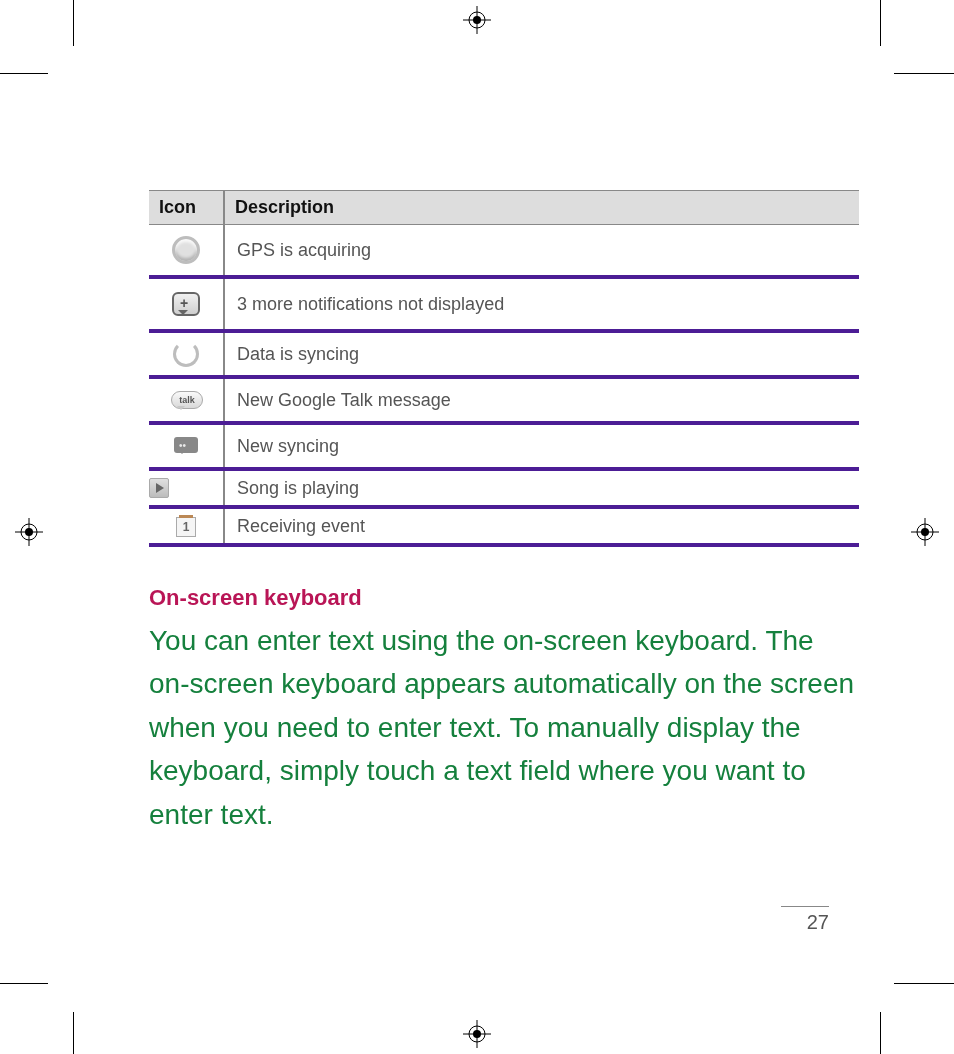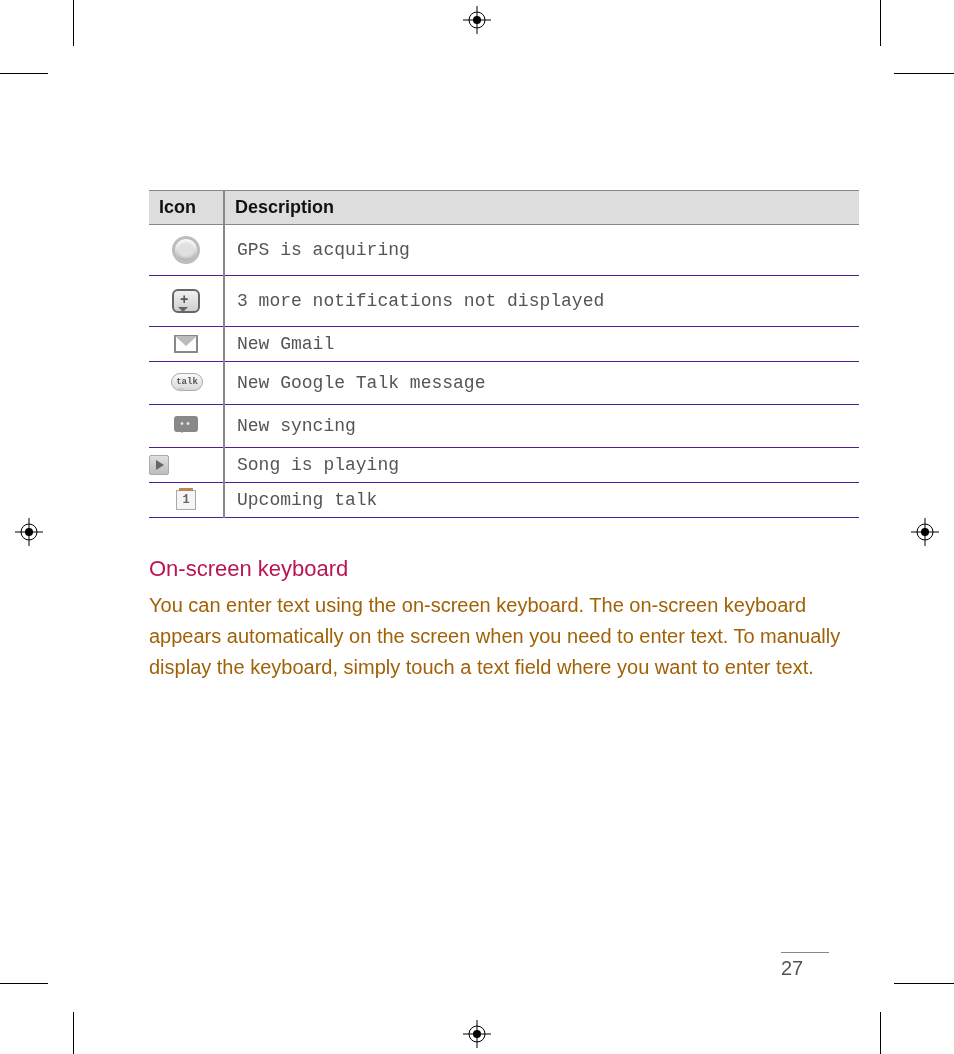--- a/index.html
+++ b/index.html
@@ -63,57 +63,56 @@
     border-top: 1px solid #888;
     border-bottom: 1px solid #888;
     border-left: none;
     border-right: none;
   }
   table.icon-table th.icon-col {
     width: 54px;
     border-right: 2px solid #888;
   }
   table.icon-table td {
-    border-bottom: 1px solid #4c1d95;
+    border-bottom: 4px solid #4c1d95;
     padding: 0 12px;
     font-size: 18px;
     color: #555;
     vertical-align: middle;
-    font-family: Liberation Mono, monospace;
   }
   table.icon-table td.icon-cell {
     width: 54px;
     border-right: 2px solid #888;
     text-align: center;
     padding: 0;
   }
   tr.row-a td { height: 50px; }
   tr.row-b td { height: 42px; }
   tr.row-c td { height: 34px; }
 
   .ico { display: inline-block; vertical-align: middle; }
 
   h2.section-heading {
     color: #b91556;
     font-size: 22px;
-    font-weight: 400;
+    font-weight: 700;
     margin: 38px 0 8px 0;
   }
   p.body {
-    font-size: 20px;
+    font-size: 28px;
     line-height: 1.55;
-    color: #a16207;
+    color: #15803d;
     margin: 0;
   }
 
   .page-number-wrap {
     position: absolute;
-    top: 952px;
+    top: 906px;
     right: 125px;
-    text-align: left;
+    text-align: right;
   }
   .page-number-rule {
     height: 1px;
     width: 48px;
     background: #888;
     margin-left: auto;
     margin-bottom: 4px;
   }
   .page-number {
     font-size: 20px;
@@ -269,41 +268,41 @@
       </thead>
       <tbody id="table-body">
           <tr class="row-a">
             <td class="icon-cell"><span class="ico icon-gps dim"></span></td>
             <td>GPS is acquiring</td>
           </tr>
           <tr class="row-a">
             <td class="icon-cell"><span class="ico icon-notif-more"><div class="bubble"></div><span class="plus">+</span></span></td>
             <td>3 more notifications not displayed</td>
           </tr>
-          <tr class="row-c">
-            <td class="icon-cell"><span class="ico icon-gmail"></span></td>
-            <td>New Gmail</td>
+          <tr class="row-b">
+            <td class="icon-cell"><span class="ico icon-sync"></span></td>
+            <td>Data is syncing</td>
           </tr>
           <tr class="row-b">
             <td class="icon-cell"><span class="ico icon-talk"><div class="bubble">talk</div><div class="tail"></div></span></td>
             <td>New Google Talk message</td>
           </tr>
           <tr class="row-b">
             <td class="icon-cell"><span class="ico icon-msg"><div class="bubble"></div><span class="face">••</span></span></td>
             <td>New syncing</td>
           </tr>
           <tr class="row-c">
             <td class="icon-cell">
               <span class="ico icon-play"></span>
             </td>
             <td>Song is playing</td>
           </tr>
           <tr class="row-c">
             <td class="icon-cell"><span class="ico icon-calendar">1</span></td>
-            <td>Upcoming talk</td>
+            <td>Receiving event</td>
           </tr>
         </tbody>
     </table>
 
     <h2 class="section-heading">On-screen keyboard</h2>
     <p class="body">You can enter text using the on-screen keyboard. The on-screen keyboard appears automatically on the screen when you need to enter text. To manually display the keyboard, simply touch a text field where you want to enter text.</p>
   </div>
 
   <div class="page-number-wrap">
     <div class="page-number-rule"></div>

